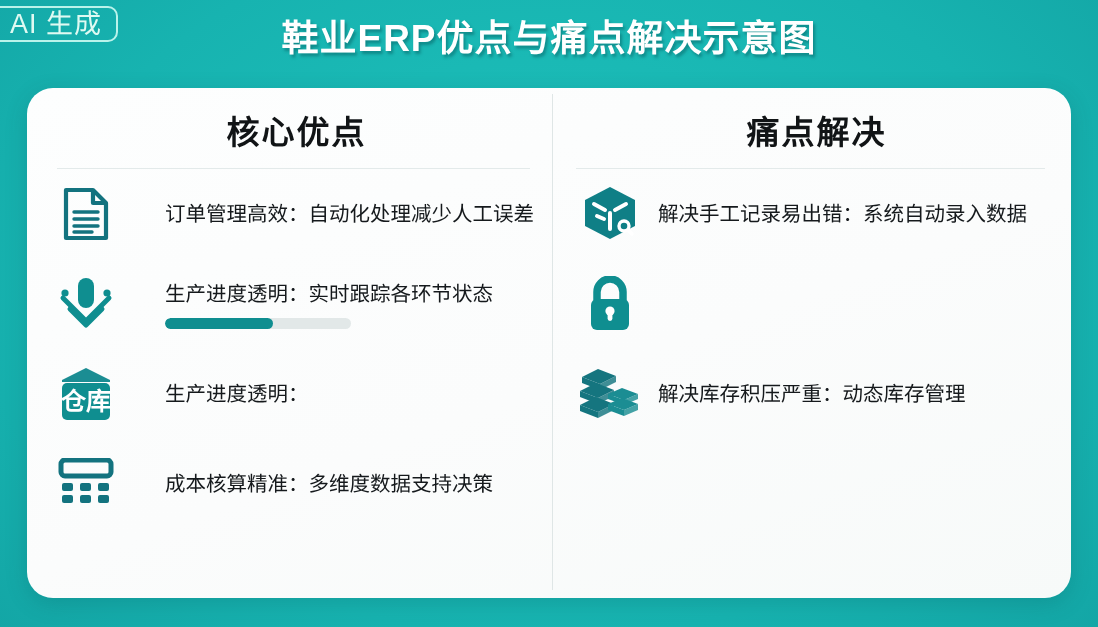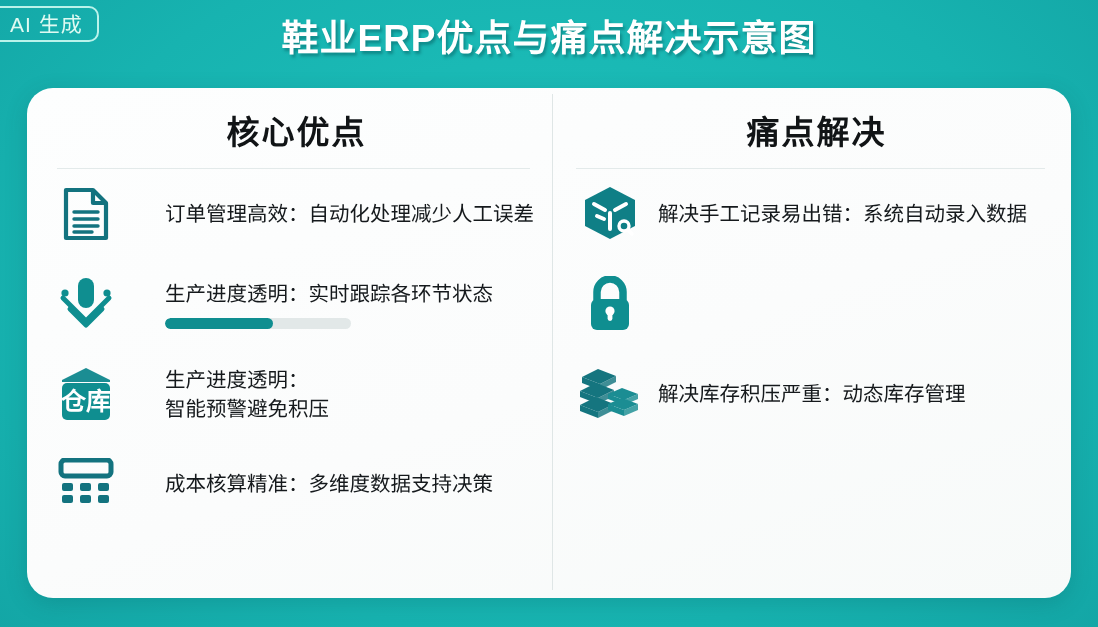--- a/index.html
+++ b/index.html
@@ -31,21 +31,21 @@
     height: 36px;
     padding: 0 14px 0 22px;
     display: flex;
     align-items: center;
     border: 2px solid rgba(215, 255, 246, 0.85);
     border-radius: 10px;
     box-sizing: border-box;
   }
   #ai-badge .badge-text {
     color: #dffaf2;
-    font-size: 21px;
+    font-size: 27px;
     letter-spacing: 1px;
     line-height: 1;
     white-space: nowrap;
   }
 
   
   #page-title {
     position: absolute;
     left: 0;
     right: 0;
@@ -228,21 +228,20 @@
         <li class="item">
           <span class="item-icon">
             <svg width="58" height="58" viewBox="0 0 58 58" aria-hidden="true">
               <path d="M5 15 L29 3 L53 15 L53 17 L5 17 Z" fill="#1b8d93"></path>
               <rect x="5" y="18" width="48" height="37" rx="5" fill="#0f8e90"></rect>
               <text x="29" y="45" text-anchor="middle" font-family="Liberation Sans, sans-serif" font-size="25" font-weight="bold" fill="#ffffff">仓库</text>
             </svg>
           </span>
           <span class="item-body">
             <span class="item-text" style="display:block;">生产进度透明：</span>
-            <span class="item-text-2" style="display:block;">智能预警避免积压</span>
           </span>
         </li>
 
         <li class="item">
           <span class="item-icon">
             <svg width="56" height="52" viewBox="0 0 56 52" aria-hidden="true">
               <rect x="3" y="2" width="50" height="16" rx="4" fill="none" stroke="#13737f" stroke-width="5"></rect>
               <g fill="#13737f">
                 <rect x="4" y="25" width="11" height="8" rx="2"></rect>
                 <rect x="22" y="25" width="11" height="8" rx="2"></rect>

